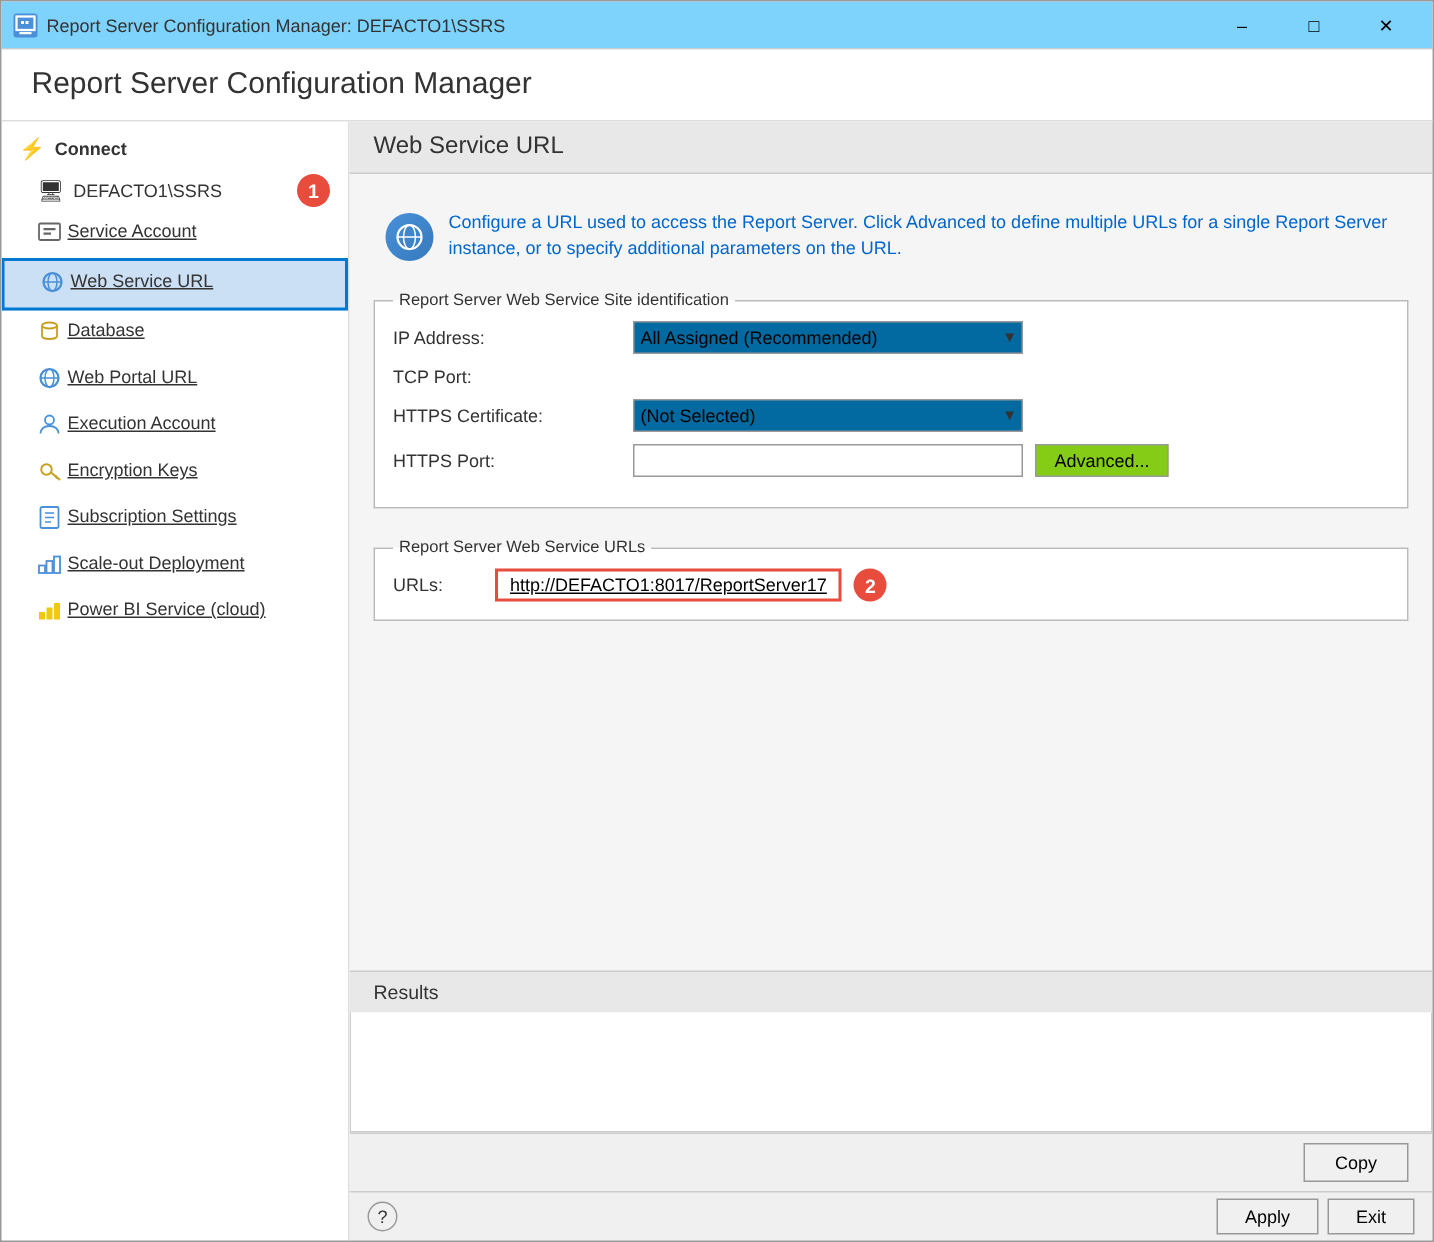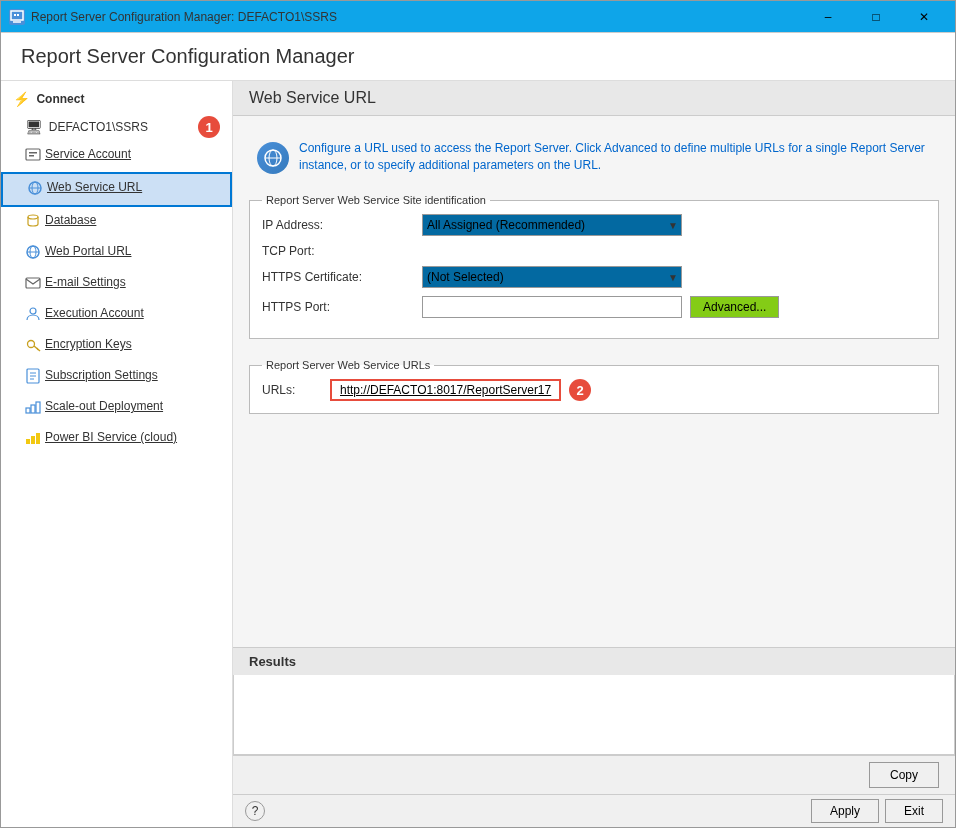--- a/index.html
+++ b/index.html
@@ -12,21 +12,21 @@
     .window {
       width: 956px;
       height: 828px;
       background: #f0f0f0;
       border: 1px solid #999;
       display: flex;
       flex-direction: column;
       overflow: hidden;
     }
     .title-bar {
-      background: #0ea5e9;
+      background: #7dd3fc;
       height: 32px;
       display: flex;
       align-items: center;
       padding: 0 8px;
       border-bottom: 1px solid #ccc;
       justify-content: space-between;
     }
     .title-bar-left {
       display: flex;
       align-items: center;
@@ -281,21 +281,21 @@
       flex-shrink: 0;
     }
     .results-section {
       border-top: 1px solid #ccc;
       background: #e8e8e8;
       padding: 6px 16px;
     }
     .results-title {
       font-size: 13px;
       color: #333;
-      font-weight: 700;
+      font-weight: 400;
     }
     .results-body {
       background: #fff;
       min-height: 80px;
       margin-top: 0;
       padding: 8px;
       border: 1px solid #ccc;
       border-top: none;
     }
     .bottom-bar {
@@ -425,29 +425,20 @@
         <span>
           <svg width="16" height="16" viewBox="0 0 16 16">
             <circle cx="8" cy="8" r="6" fill="none" stroke="#4a90d9" stroke-width="1.5"></circle>
             <ellipse cx="8" cy="8" rx="3" ry="6" fill="none" stroke="#4a90d9" stroke-width="1"></ellipse>
             <line x1="2" y1="8" x2="14" y2="8" stroke="#4a90d9" stroke-width="1"></line>
           </svg>
         </span>
         <span>Web Portal URL</span>
       </div>
 
-      <div class="sidebar-item">
-        <span>
-          <svg width="16" height="16" viewBox="0 0 16 16">
-            <rect x="1" y="3" width="14" height="10" rx="1" fill="none" stroke="#666" stroke-width="1.2"></rect>
-            <polyline points="1,4 8,9 15,4" fill="none" stroke="#666" stroke-width="1.2"></polyline>
-          </svg>
-        </span>
-        <span>E-mail Settings</span>
-      </div>
 
       <div class="sidebar-item">
         <span>
           <svg width="16" height="16" viewBox="0 0 16 16">
             <circle cx="8" cy="5" r="3" fill="none" stroke="#4a90d9" stroke-width="1.2"></circle>
             <path d="M2 14 c0-3 2.5-5 6-5 s6 2 6 5" fill="none" stroke="#4a90d9" stroke-width="1.2"></path>
           </svg>
         </span>
         <span>Execution Account</span>
       </div>

